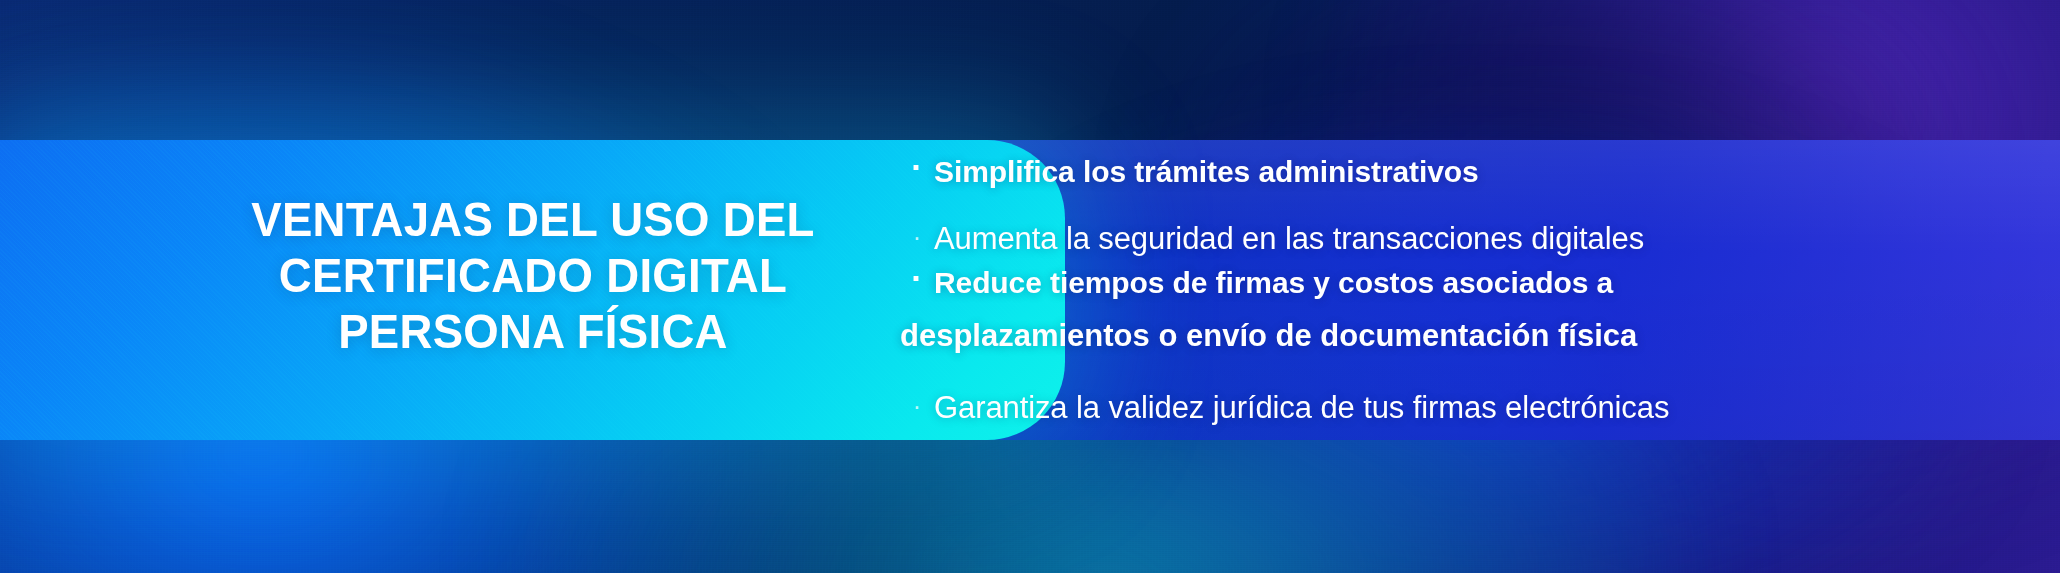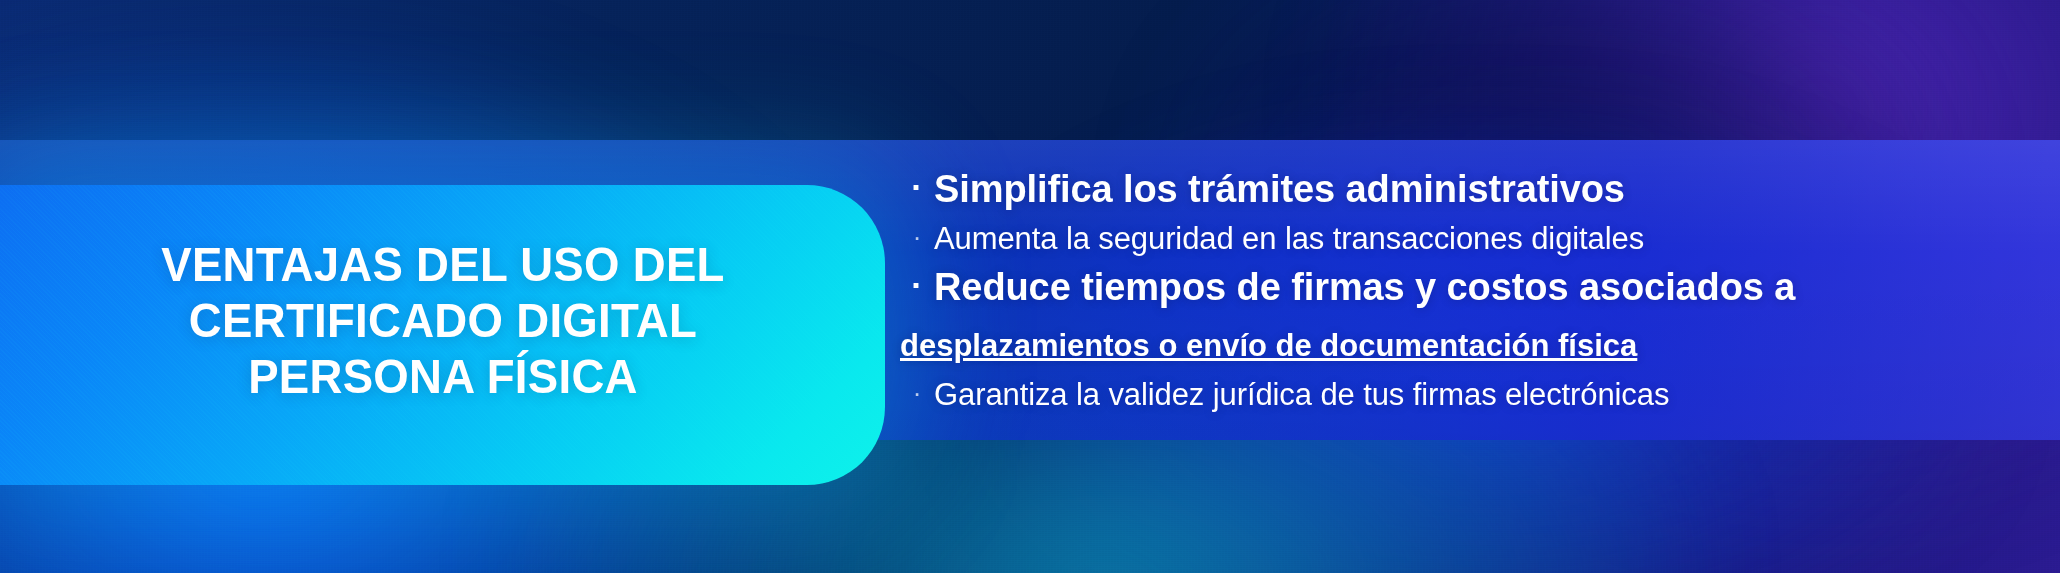--- a/index.html
+++ b/index.html
@@ -86,32 +86,32 @@
   .band-sheen{
     position:absolute;inset:0;
     background:linear-gradient(180deg,
       rgba(255,255,255,.07) 0%,
       rgba(255,255,255,0) 38%,
       rgba(0,0,0,.05) 100%);
   }
 
   
   .title-panel{
-    position:absolute;left:0;top:140px;width:885px;height:300px;
+    position:absolute;left:0;top:140px;width:1065px;height:300px;
     border-radius:0 78px 78px 0;
     background:
       linear-gradient(135deg,
         #0d6ef2 0%,
         #0a86f8 22%,
         #08a6f8 44%,
         #06ccf4 68%,
         #09e9ee 88%,
         #0ef2ea 100%);
     box-shadow:0 0 120px 28px rgba(16,200,245,.30);
-    display:flex;align-items:center;justify-content:center;margin-top:45px;
+    display:flex;align-items:center;justify-content:center;
   }
   .panel-grain{
     position:absolute;inset:0;border-radius:0 78px 78px 0;opacity:.07;
     background-image:repeating-linear-gradient(45deg,rgba(255,255,255,.55) 0 1px,rgba(0,0,0,0) 1px 3px);
     mix-blend-mode:overlay;pointer-events:none;
   }
   .panel-title{
     position:relative;z-index:2;
     text-align:center;color:#ffffff;
     font-family:"Liberation Sans","DejaVu Sans",sans-serif;
@@ -149,38 +149,38 @@
   }
   .bullet-text{flex:1 1 auto;}
 
   
   .bullet-row.strong .dot{
     width:34px;font-size:34px;line-height:1;font-weight:bold;
     opacity:1;
     transform:translateY(-3px);
   }
   .bullet-row.strong .bullet-text{
-    font-size:38px;font-weight:bold;line-height:1.30;letter-spacing:-.1px;
+    font-size:30px;font-weight:bold;line-height:1.30;letter-spacing:-.1px;
     text-shadow:0 1px 10px rgba(0,20,80,.30);
   }
   
   .bullet-row.light .dot{
     width:34px;font-size:26px;line-height:1;font-weight:normal;
     opacity:.72;
     transform:translateY(-3px);
   }
   .bullet-row.light .bullet-text{
     font-size:31px;font-weight:normal;line-height:1.30;letter-spacing:-.1px;
     text-shadow:0 1px 10px rgba(0,20,80,.26);
+    margin-top:24px;
   }
   
   .bullet-row.wrapped{
     margin-top:10px;margin-bottom:8px;
     padding-left:0;
-    text-decoration:underline;
   }
   .bullet-row.wrapped .dot{width:0;}
   .bullet-row.wrapped .bullet-text{
     font-size:31px;font-weight:bold;line-height:1.30;
     text-shadow:0 1px 10px rgba(0,20,80,.30);
   }
   .nowrap{white-space:nowrap;}
 </style>
 </head>
 <body>

